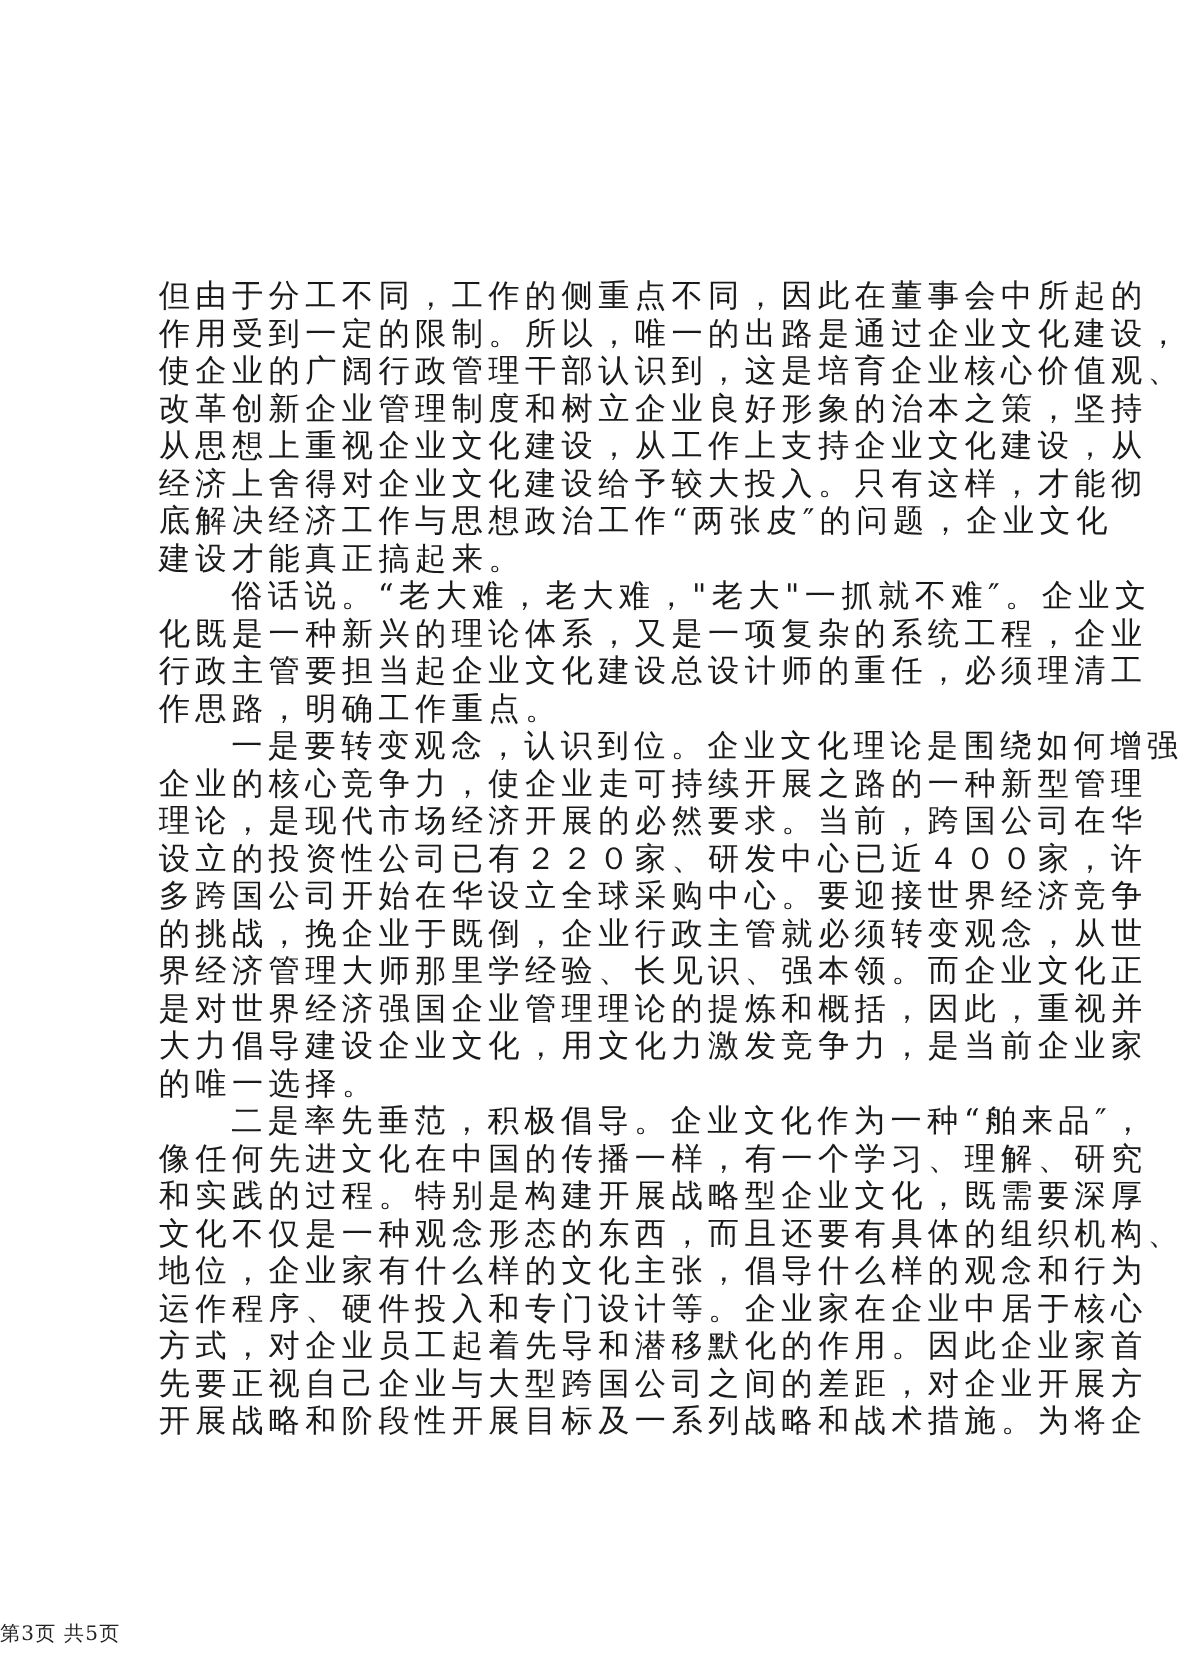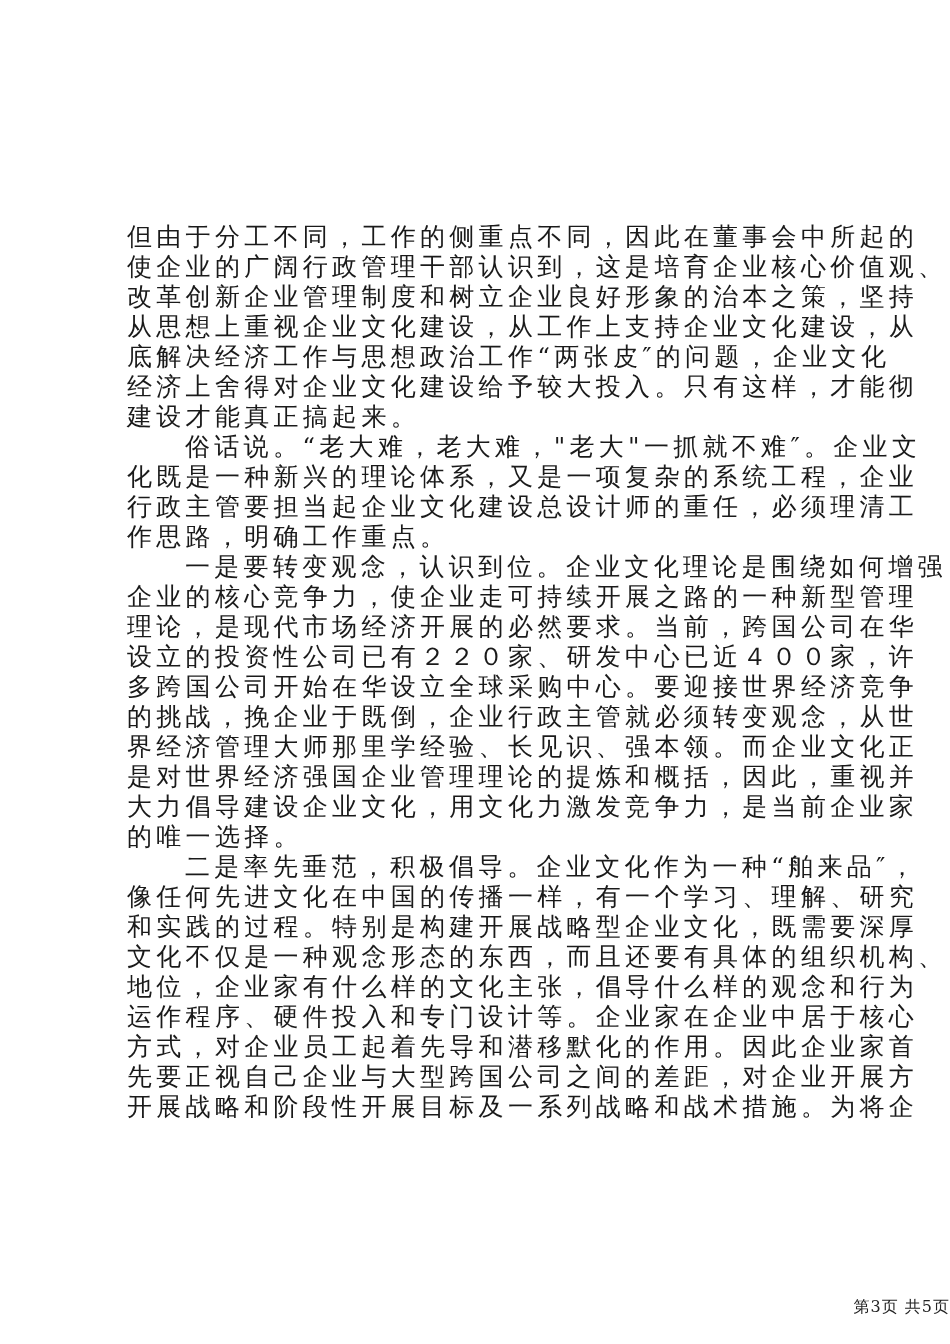--- a/index.html
+++ b/index.html
@@ -7,37 +7,38 @@
   .page { position: absolute; left: 0; top: 0; width: 841px; height: 1344px; background: #fff; margin-top: 46px; }
   .body-text {
     position: absolute; left: 127px; top: 176px; width: 720px;
     font-family: "DejaVu Serif", "Liberation Serif", serif;
     font-size: 25px; line-height: 30px; color: #1a1a1a;
     letter-spacing: 4.3px;
   }
   .para { margin: 0; padding: 0; }
   .line { display: block; white-space: nowrap; height: 30px; }
   .footer {
-    position: absolute; left: 0; width: 950px; top: 1251px; text-align: right;
+    position: absolute; left: 0; width: 950px; top: 1251px; text-align: left;
     font-family: "DejaVu Serif", "Liberation Serif", serif;
     font-size: 16px; color: #222; letter-spacing: 1px;
   }
 </style>
 </head>
 <body>
 
 <div class="page">
   <div class="body-text">
     <div class="para">
       <span class="line">但由于分工不同，工作的侧重点不同，因此在董事会中所起的</span>
+      <span class="line">作用受到一定的限制。所以，唯一的出路是通过企业文化建设，</span>
       <span class="line">使企业的广阔行政管理干部认识到，这是培育企业核心价值观、</span>
       <span class="line">改革创新企业管理制度和树立企业良好形象的治本之策，坚持</span>
       <span class="line">从思想上重视企业文化建设，从工作上支持企业文化建设，从</span>
+      <span class="line">经济上舍得对企业文化建设给予较大投入。只有这样，才能彻</span>
       <span class="line">底解决经济工作与思想政治工作“两张皮″的问题，企业文化</span>
-      <span class="line">经济上舍得对企业文化建设给予较大投入。只有这样，才能彻</span>
       <span class="line">建设才能真正搞起来。</span>
     </div>
     <div class="para">
       <span class="line" style="padding-left:58px">俗话说。“老大难，老大难，"老大"一抓就不难″。企业文</span>
       <span class="line">化既是一种新兴的理论体系，又是一项复杂的系统工程，企业</span>
       <span class="line">行政主管要担当起企业文化建设总设计师的重任，必须理清工</span>
       <span class="line">作思路，明确工作重点。</span>
     </div>
     <div class="para">
       <span class="line" style="padding-left:58px">一是要转变观念，认识到位。企业文化理论是围绕如何增强</span>

